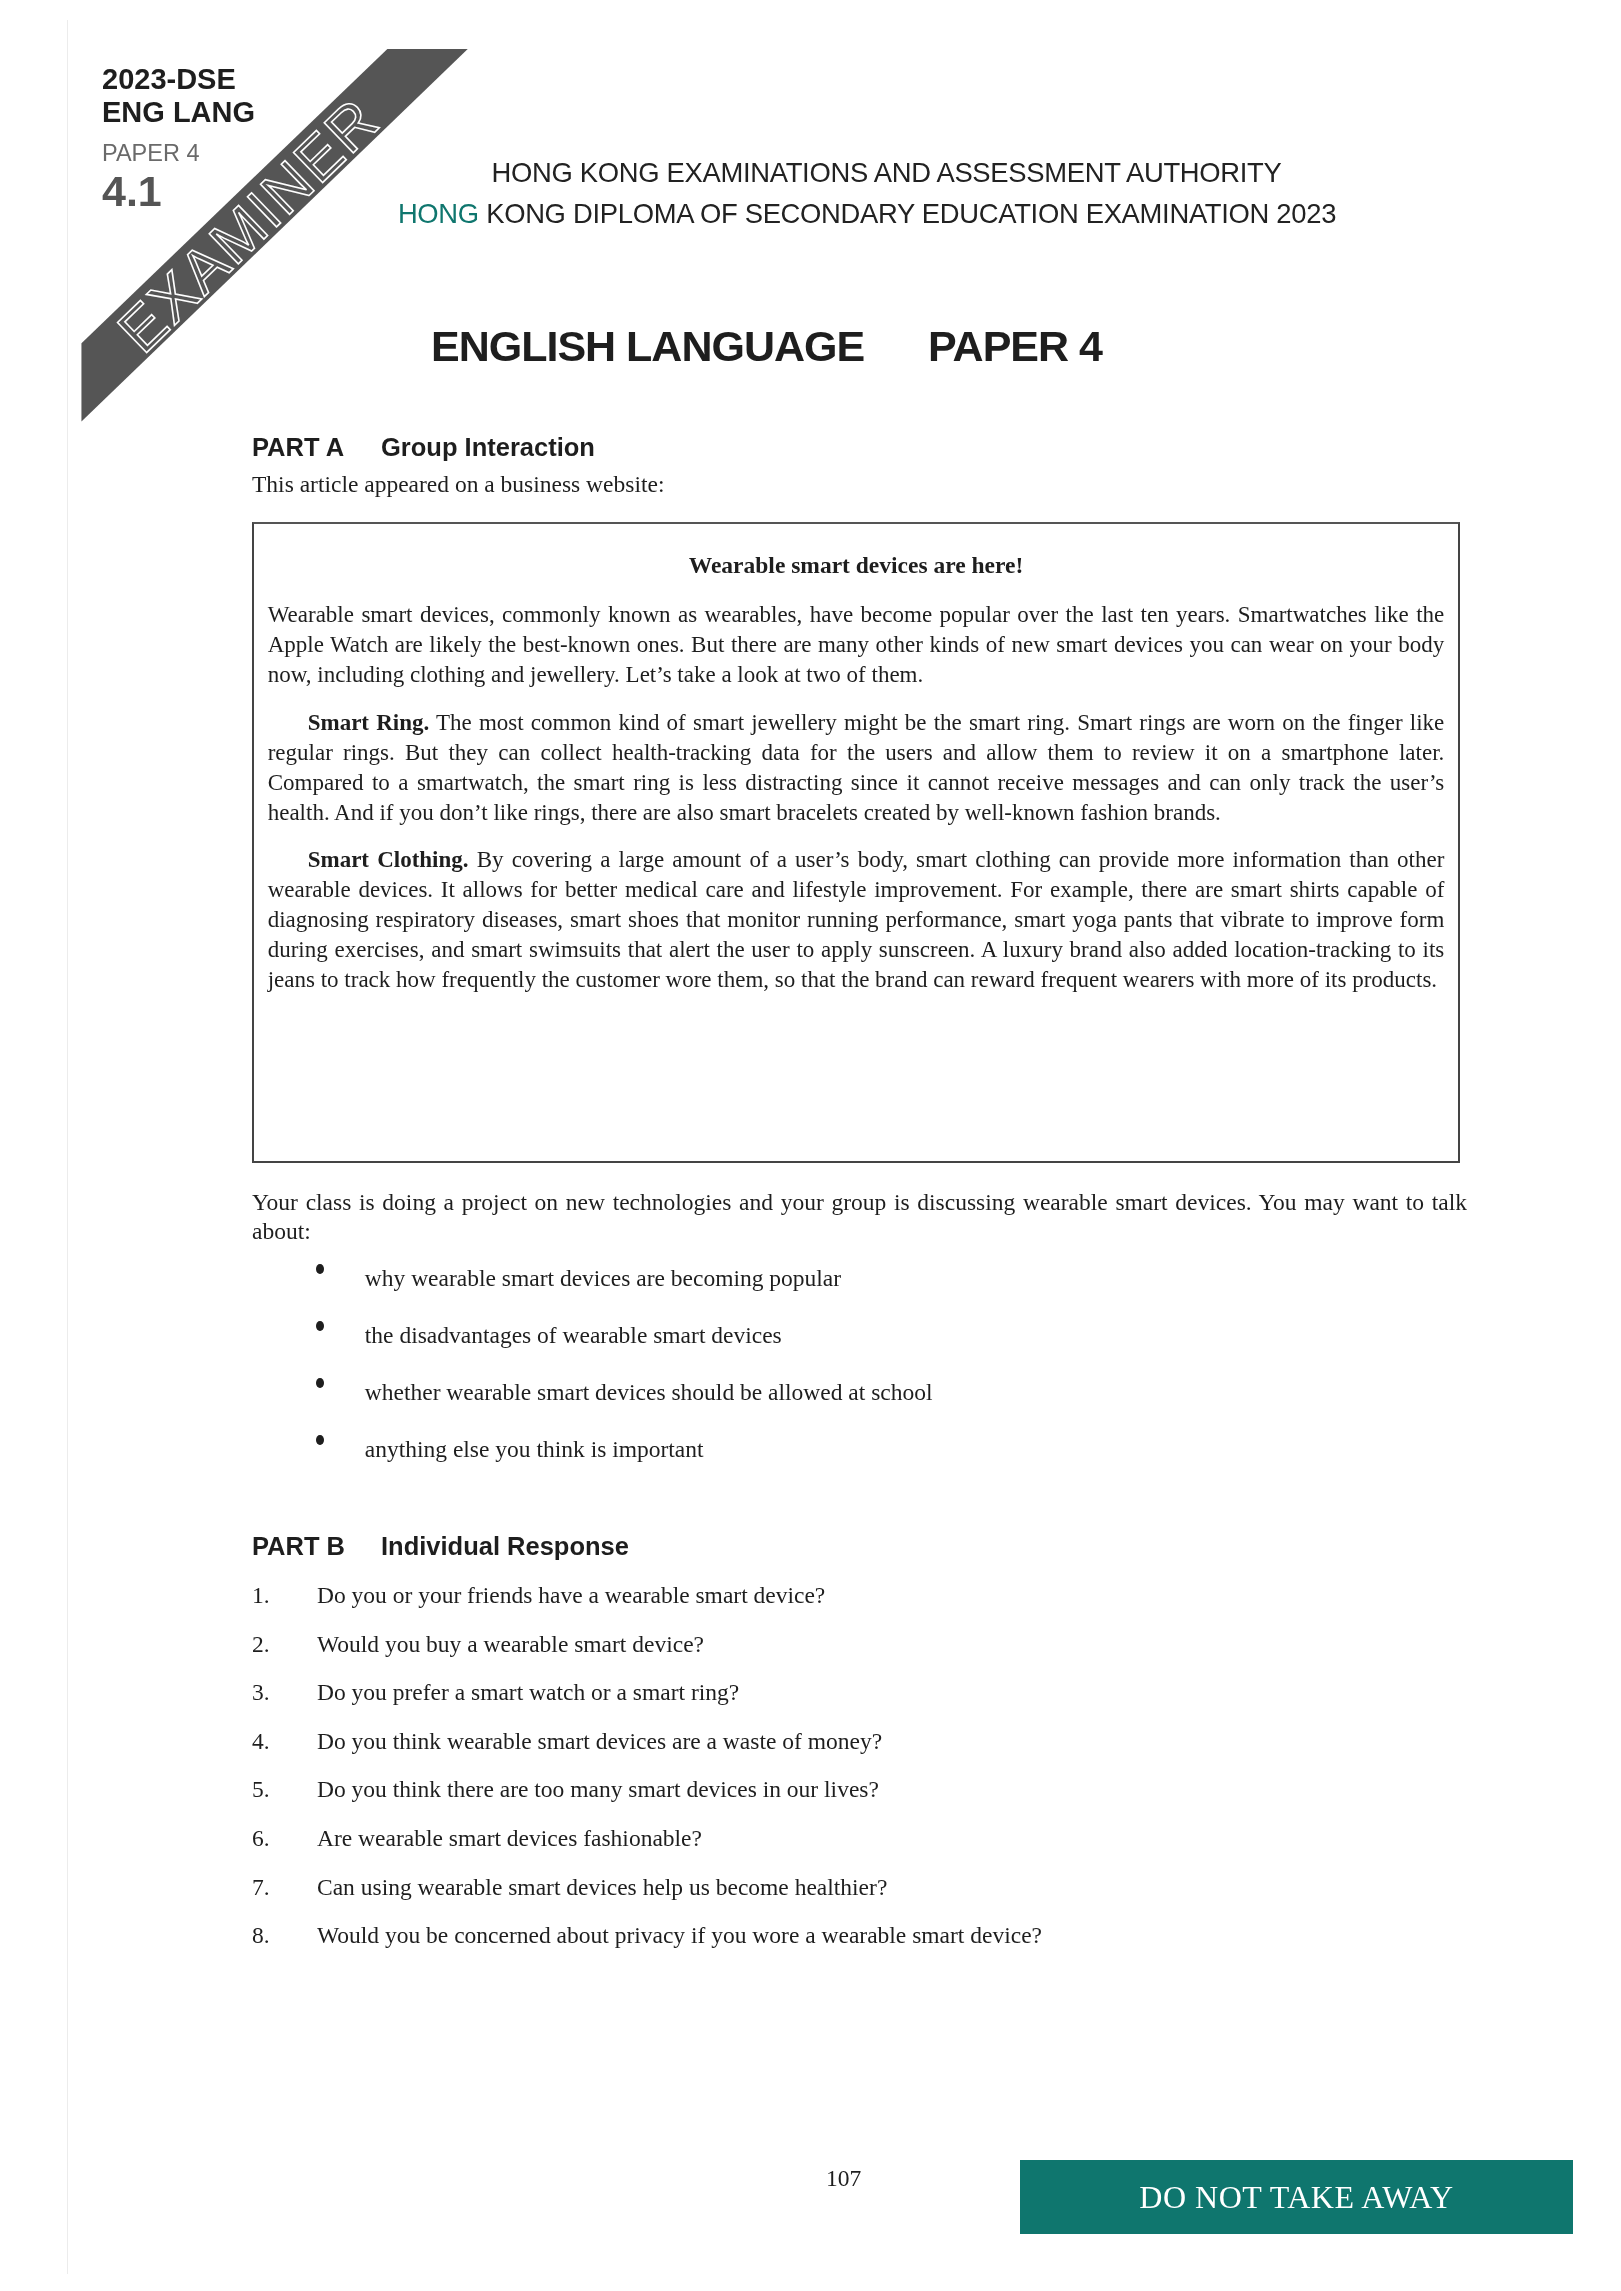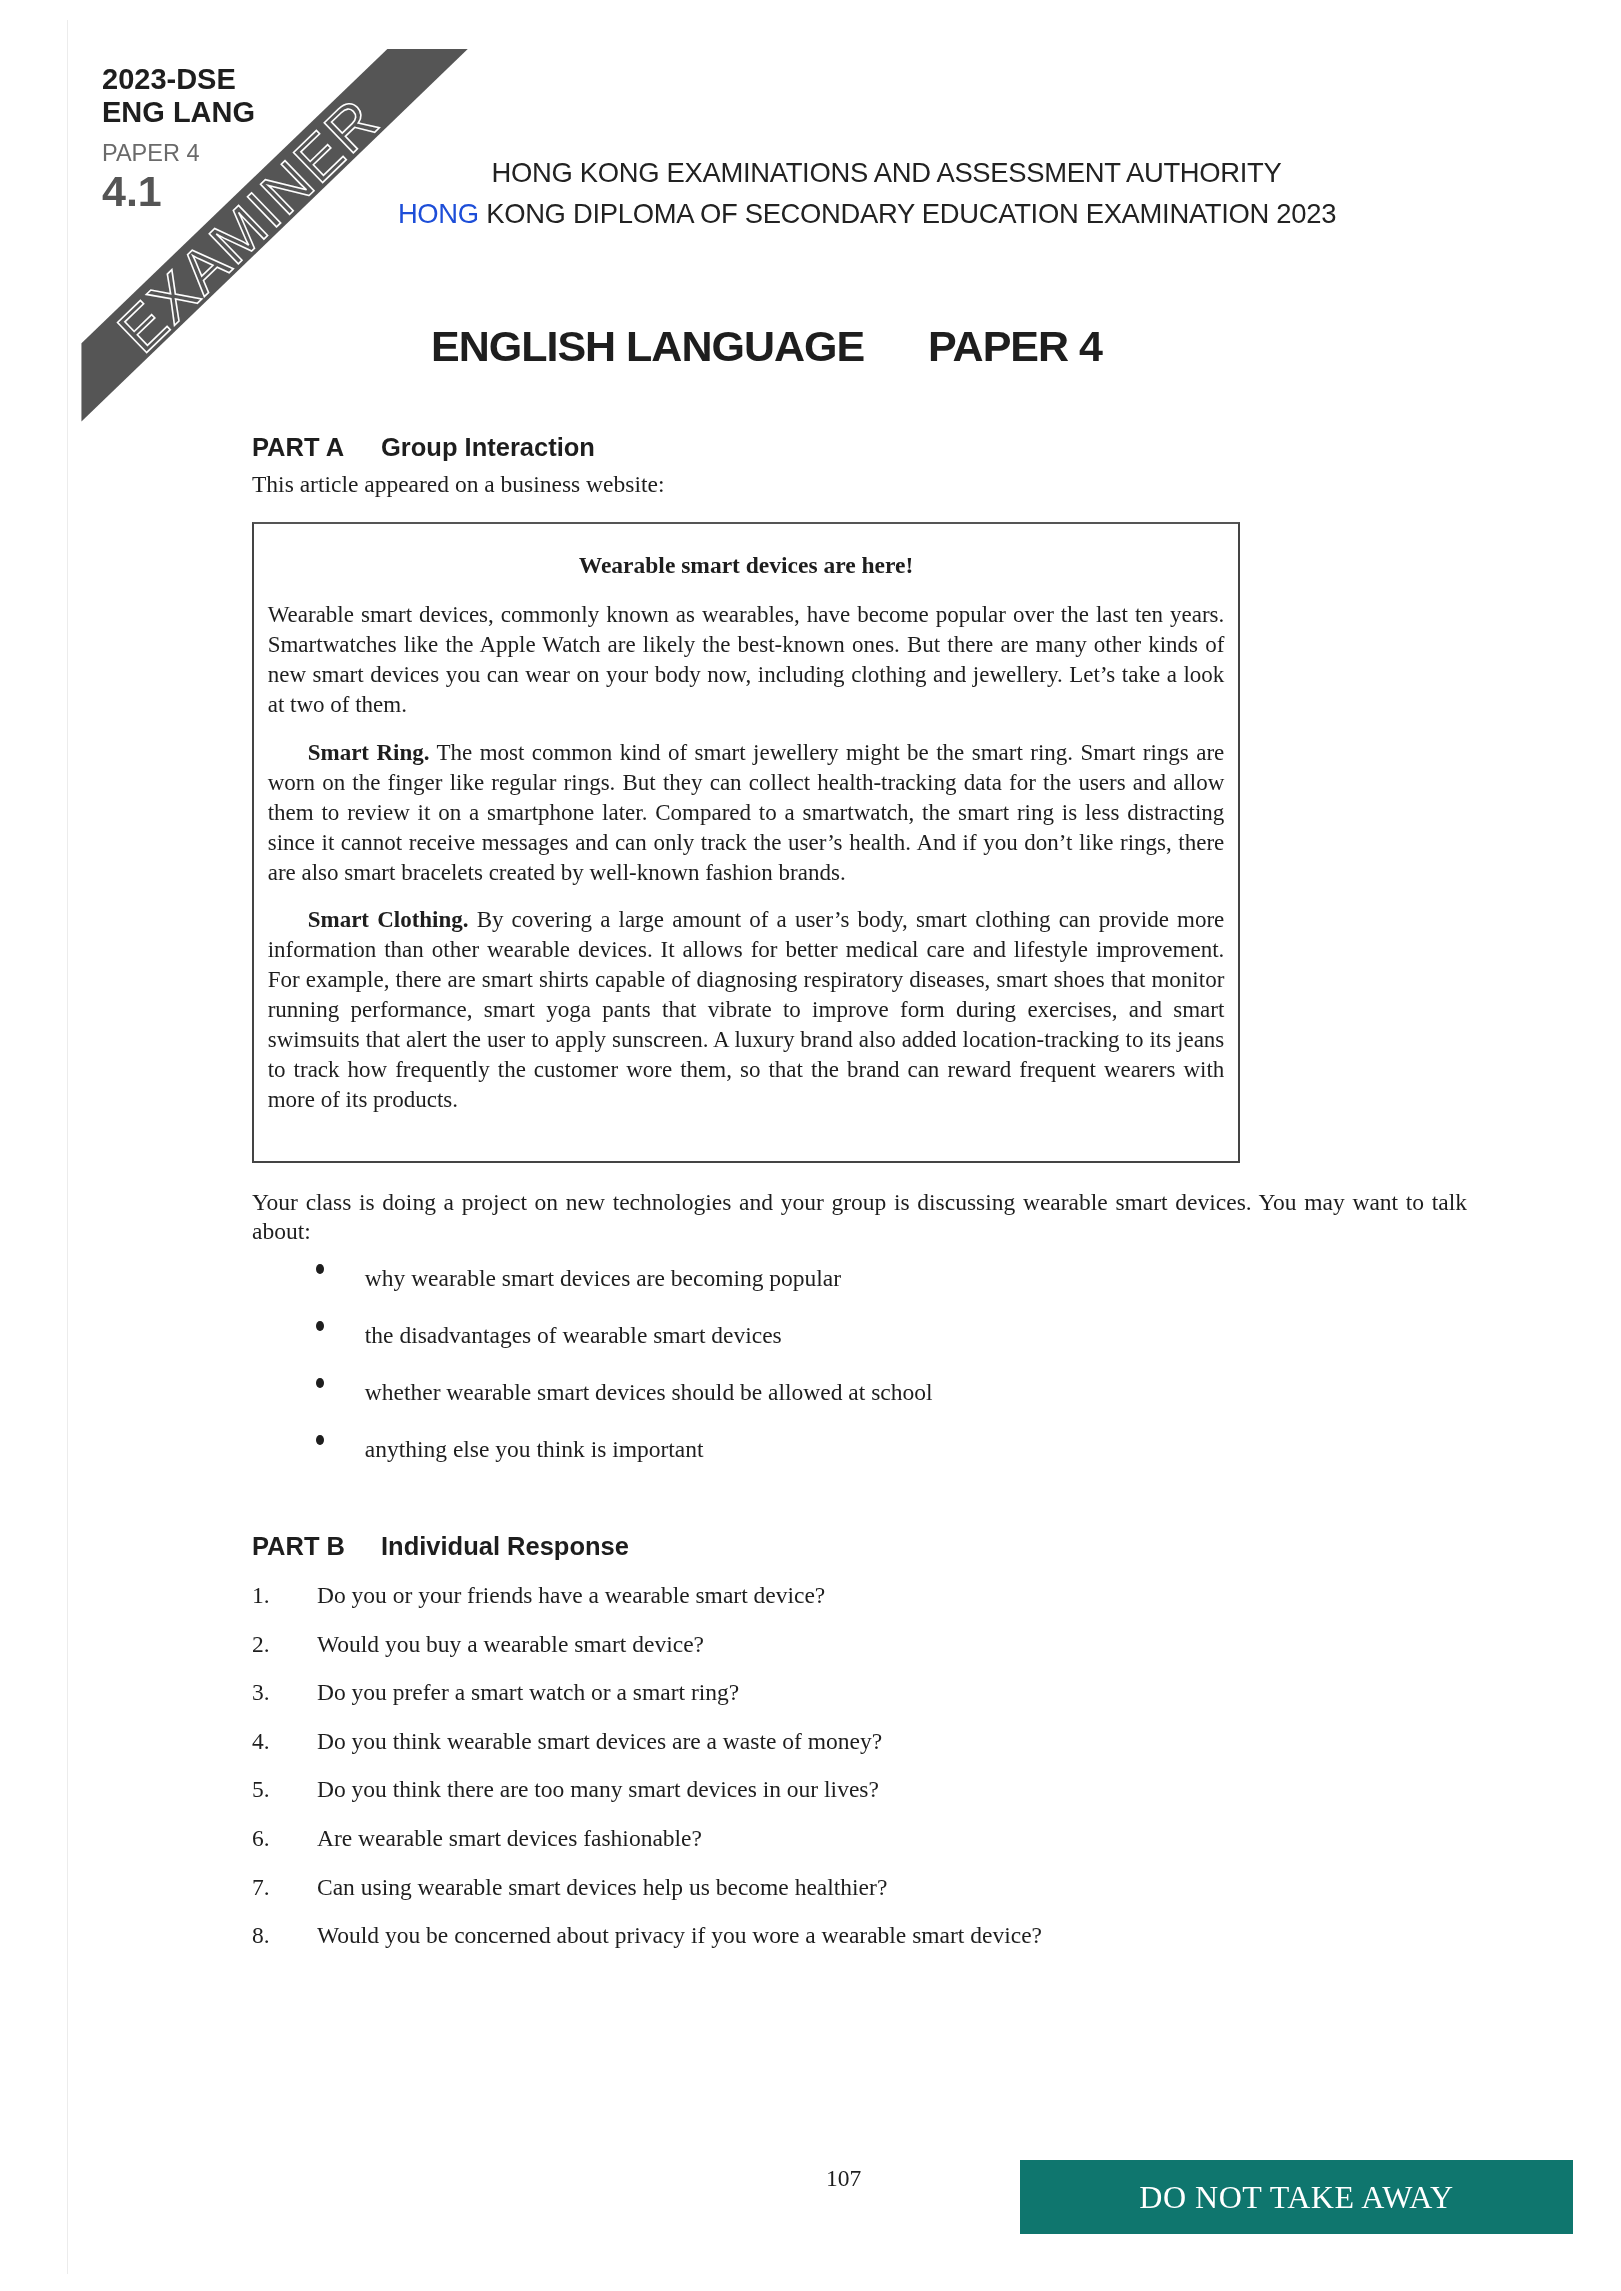--- a/index.html
+++ b/index.html
@@ -13,33 +13,33 @@
   .id-paper { font-size: 23.5px; line-height: 29px; color: #6a6a6a; margin-top: 9.8px; }
   .id-num { font-weight: bold; font-size: 43px; line-height: 43px; color: #555; margin-top: 2px; }
 
   
   .banner { position: absolute; left: 0; top: 0; width: 510px; height: 451px; }
 
   
   .header { position: absolute; left: 323px; top: 155px; width: 1088px; font-family: "Liberation Sans", sans-serif; text-align: center; }
   .header-line1 { font-size: 27.4px; line-height: 35px; color: #222; letter-spacing: -0.3px; padding-left: 39px; }
   .header-line2 { font-size: 27.4px; line-height: 35px; color: #222; letter-spacing: -0.3px; margin-top: 5.9px; }
-  .header-line2 .faded { color: #1d4ed8; }
+  .header-line2 .faded { color: #0f766e; }
 
   .title { position: absolute; left: 431px; top: 321px; font-family: "Liberation Sans", sans-serif; font-weight: bold; font-size: 43px; line-height: 51px; color: #1e1e1e; letter-spacing: -1px; }
   .title span { display: inline-block; }
   .title .paper-label { margin-left: 53px; }
 
   
   .part-heading { position: absolute; left: 252px; font-family: "Liberation Sans", sans-serif; font-weight: bold; font-size: 25.5px; line-height: 29px; color: #1e1e1e; }
   .part-heading .part-label { display: inline-block; width: 129px; }
   .intro { position: absolute; left: 252px; top: 470px; font-family: "Liberation Serif", serif; font-size: 23.5px; line-height: 29px; color: #1e1e1e; }
 
   
-  .article { position: absolute; left: 252px; top: 522px; width: 988px; height: 641px; border: 2px solid #444; border-top-color: #555; box-sizing: border-box; padding: 27.4px 13.7px 0 13.7px; font-family: "Liberation Serif", serif; font-size: 23px; line-height: 30px; color: #1e1e1e; }
+  .article { position: absolute; left: 252px; top: 522px; width: 1208px; height: 641px; border: 2px solid #444; border-top-color: #555; box-sizing: border-box; padding: 27.4px 13.7px 0 13.7px; font-family: "Liberation Serif", serif; font-size: 23px; line-height: 30px; color: #1e1e1e; }
   .article-title { text-align: center; font-weight: bold; font-size: 23.5px; line-height: 29px; margin-bottom: 19.6px; }
   .article p { margin: 0 0 17.6px 0; text-align: justify; }
   .article .lead { font-weight: bold; margin-left: 40px; }
 
   .task { position: absolute; left: 252px; top: 1188px; width: 1215px; font-family: "Liberation Serif", serif; font-size: 23.5px; line-height: 29px; text-align: justify; color: #1e1e1e; }
 
   .bullets { position: absolute; left: 316px; top: 1264px; margin: 0; padding: 0; list-style: none; font-family: "Liberation Serif", serif; font-size: 23.5px; line-height: 29px; color: #1e1e1e; }
   .bullets li { display: flex; align-items: flex-start; height: 29px; margin-bottom: 28px; }
   .bullet-dot { width: 7.8px; height: 9.8px; background: #1e1e1e; border-radius: 50%; margin-right: 41px; flex: none; }
 

